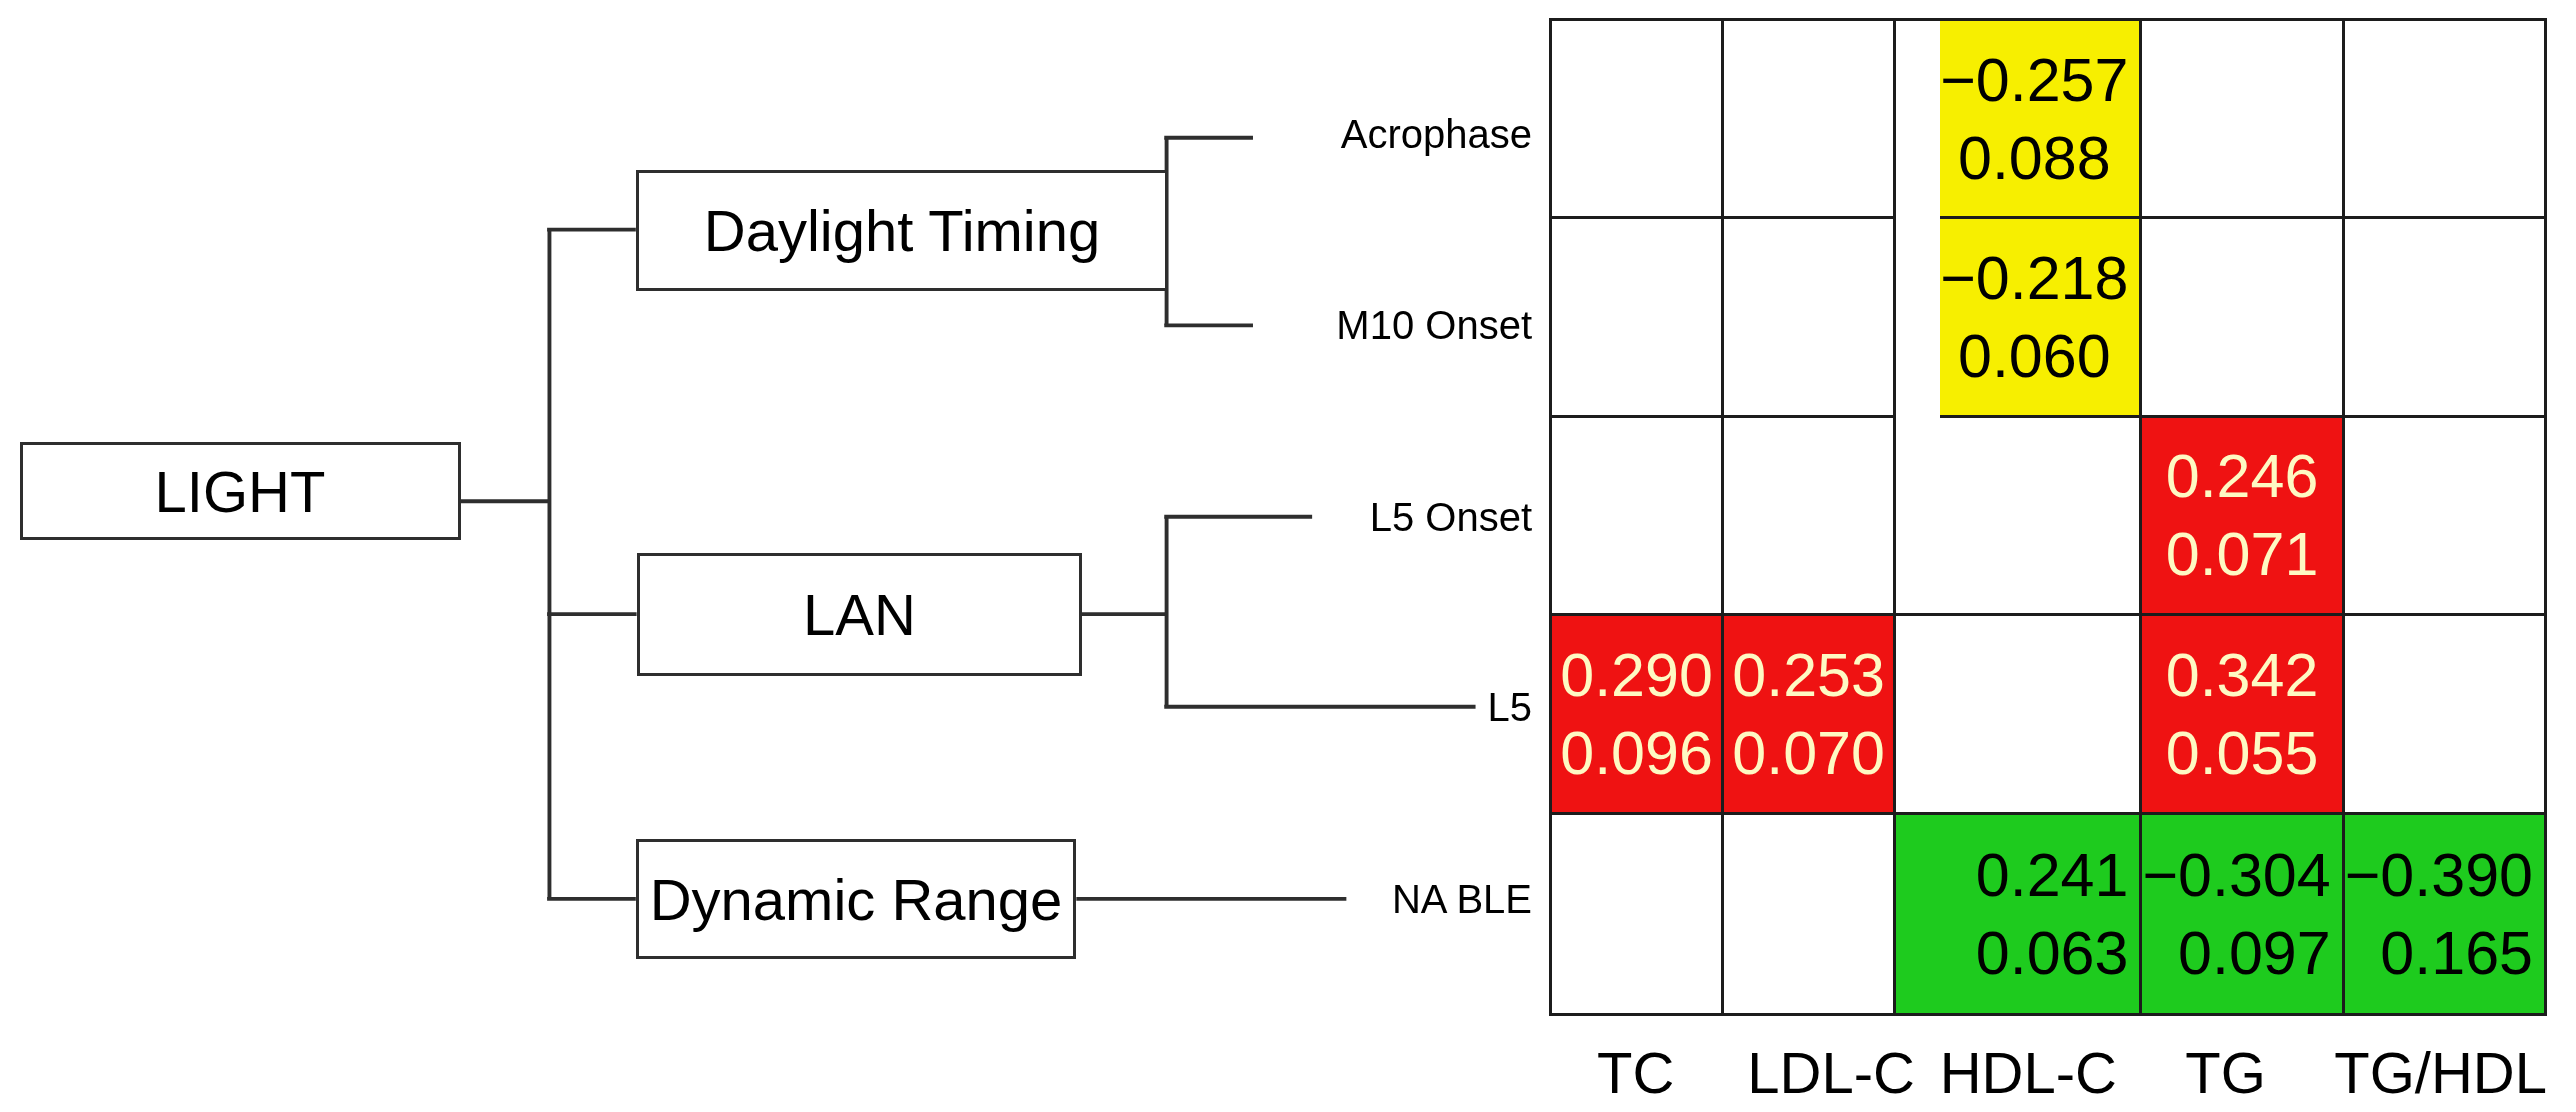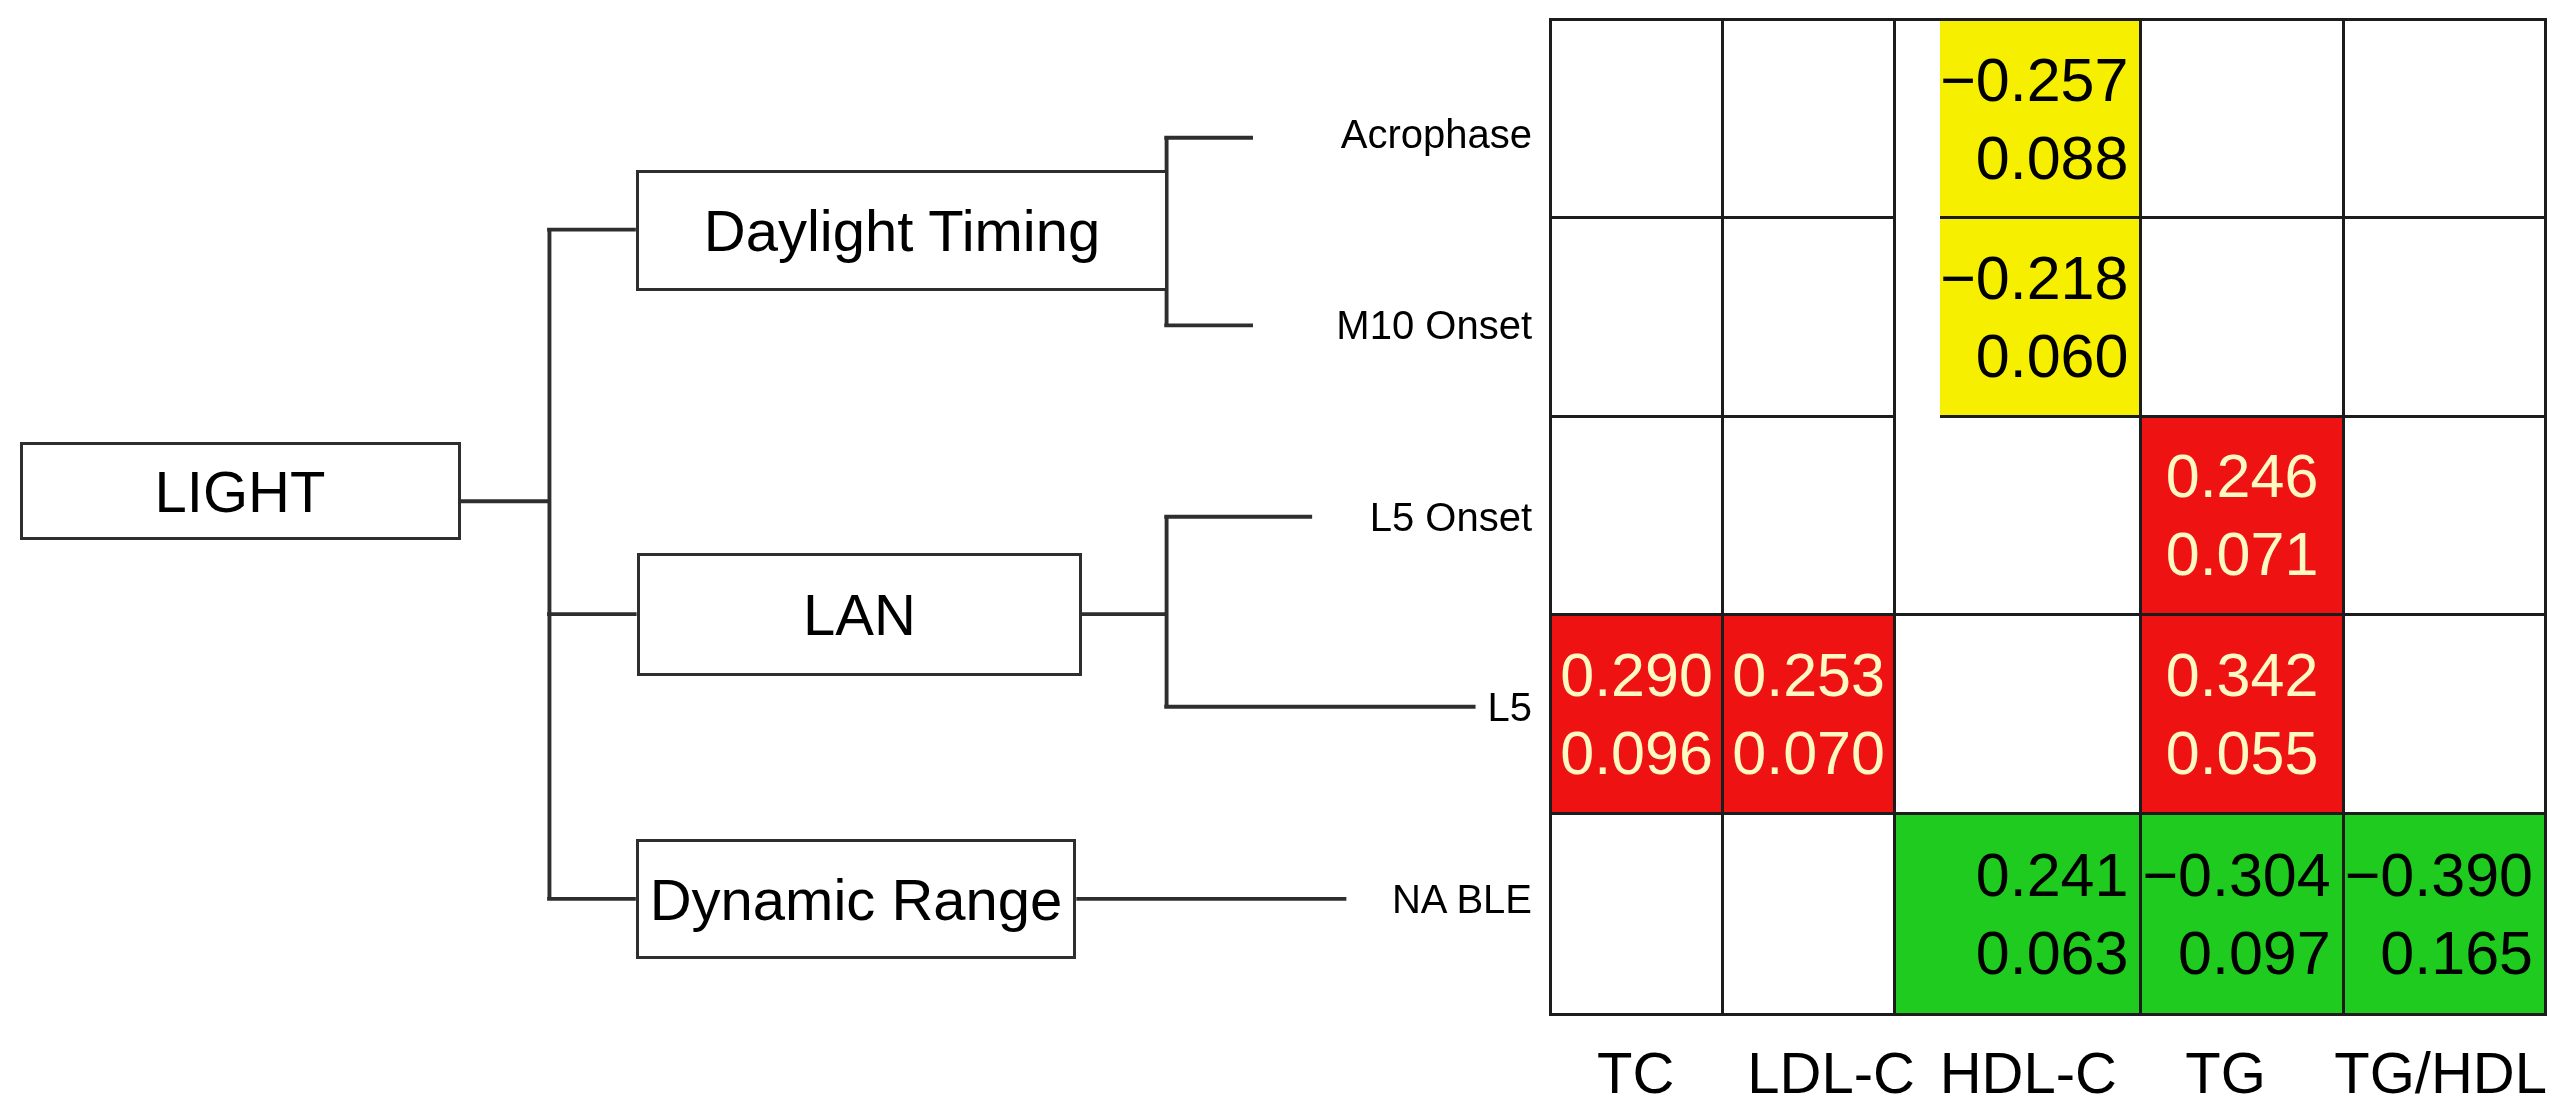--- a/index.html
+++ b/index.html
@@ -61,21 +61,21 @@
     border-bottom: 3.1px solid #1c1c1c;
     display: flex;
     flex-direction: column;
     justify-content: center;
     font-size: 61px;
     line-height: 78px;
     background: #ffffff;
   }
   .cell:nth-child(5n) { border-right: none; }
   .cell:nth-child(n+21) { border-bottom: none; }
-  .cell.bg-yellow { background: #f7ef00; color: #000000; text-align: right; padding-right: 11px; margin-left: 44px; }
+  .cell.bg-yellow { background: #f7ef00; color: #000000; text-align: center; padding-right: 11px; margin-left: 44px; }
   .cell.bg-red    { background: #ef1212; color: #fef9c3; text-align: center; }
   .cell.bg-green  { background: #1ecb1e; color: #000000; text-align: right; padding-right: 11px; }
   #column-labels {
     position: absolute;
     left: 1549px;
     top: 1037px;
     width: 998px;
     height: 70px;
     display: grid;
     grid-template-columns: repeat(5, 1fr);

